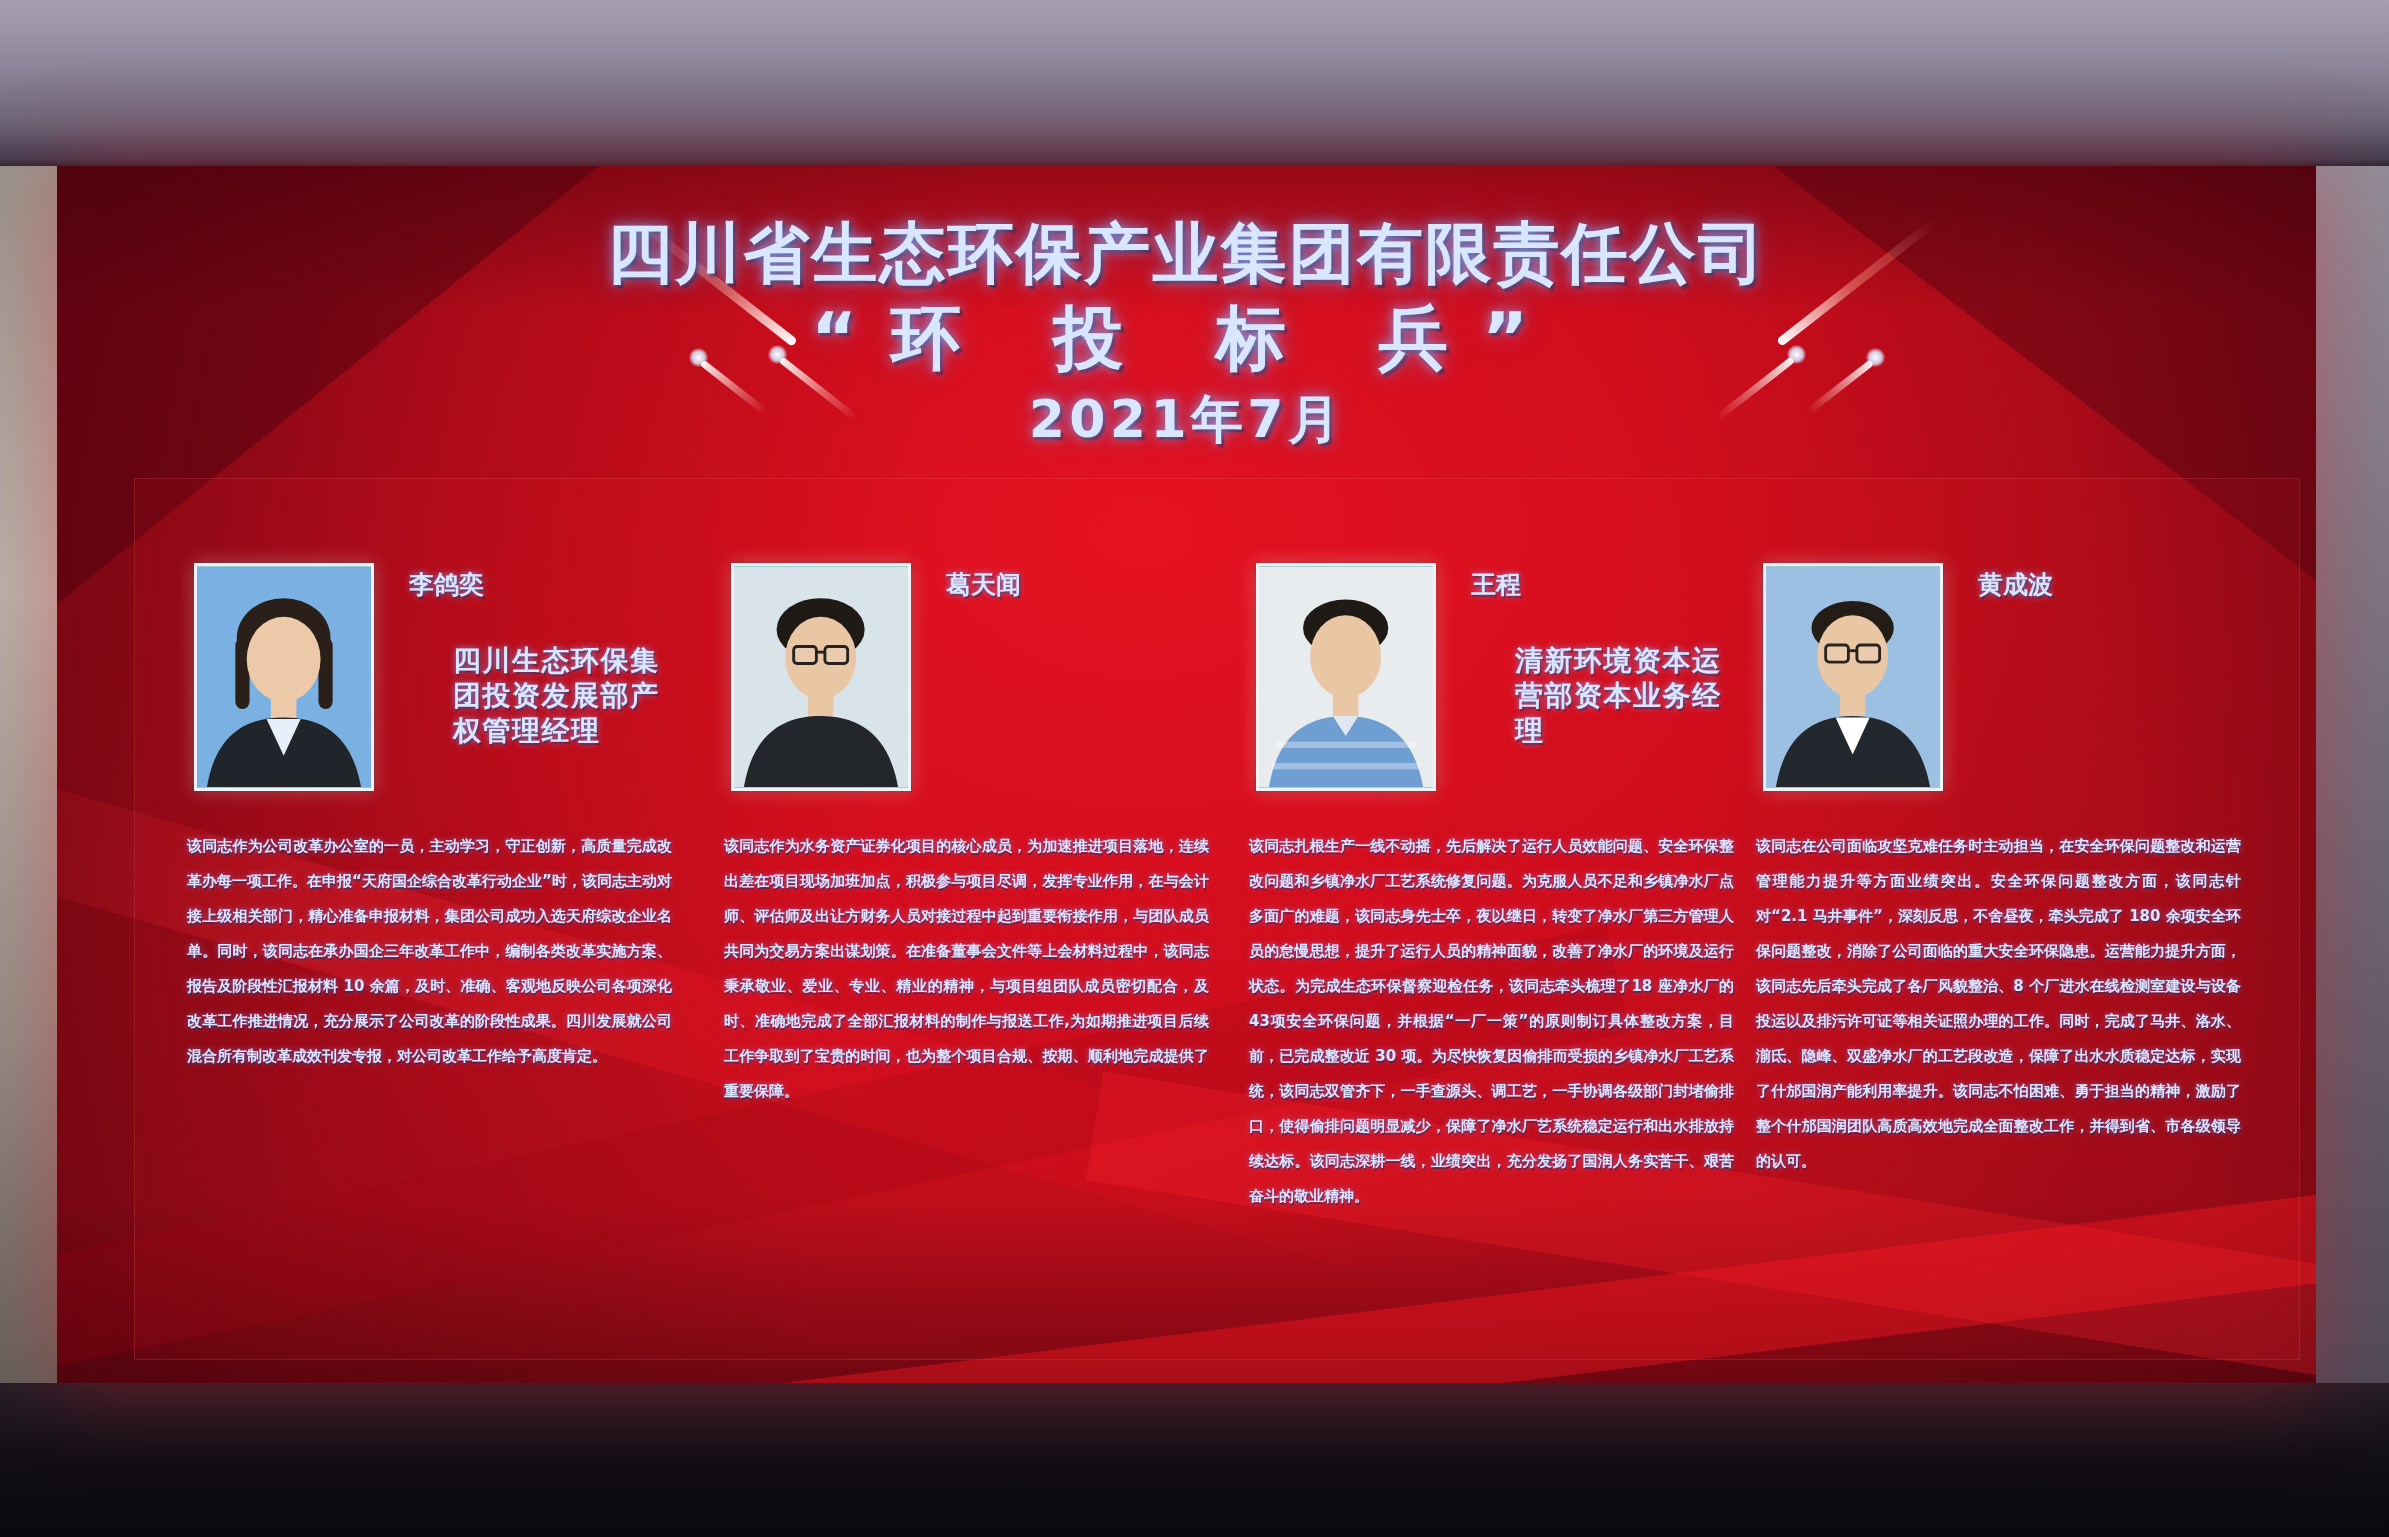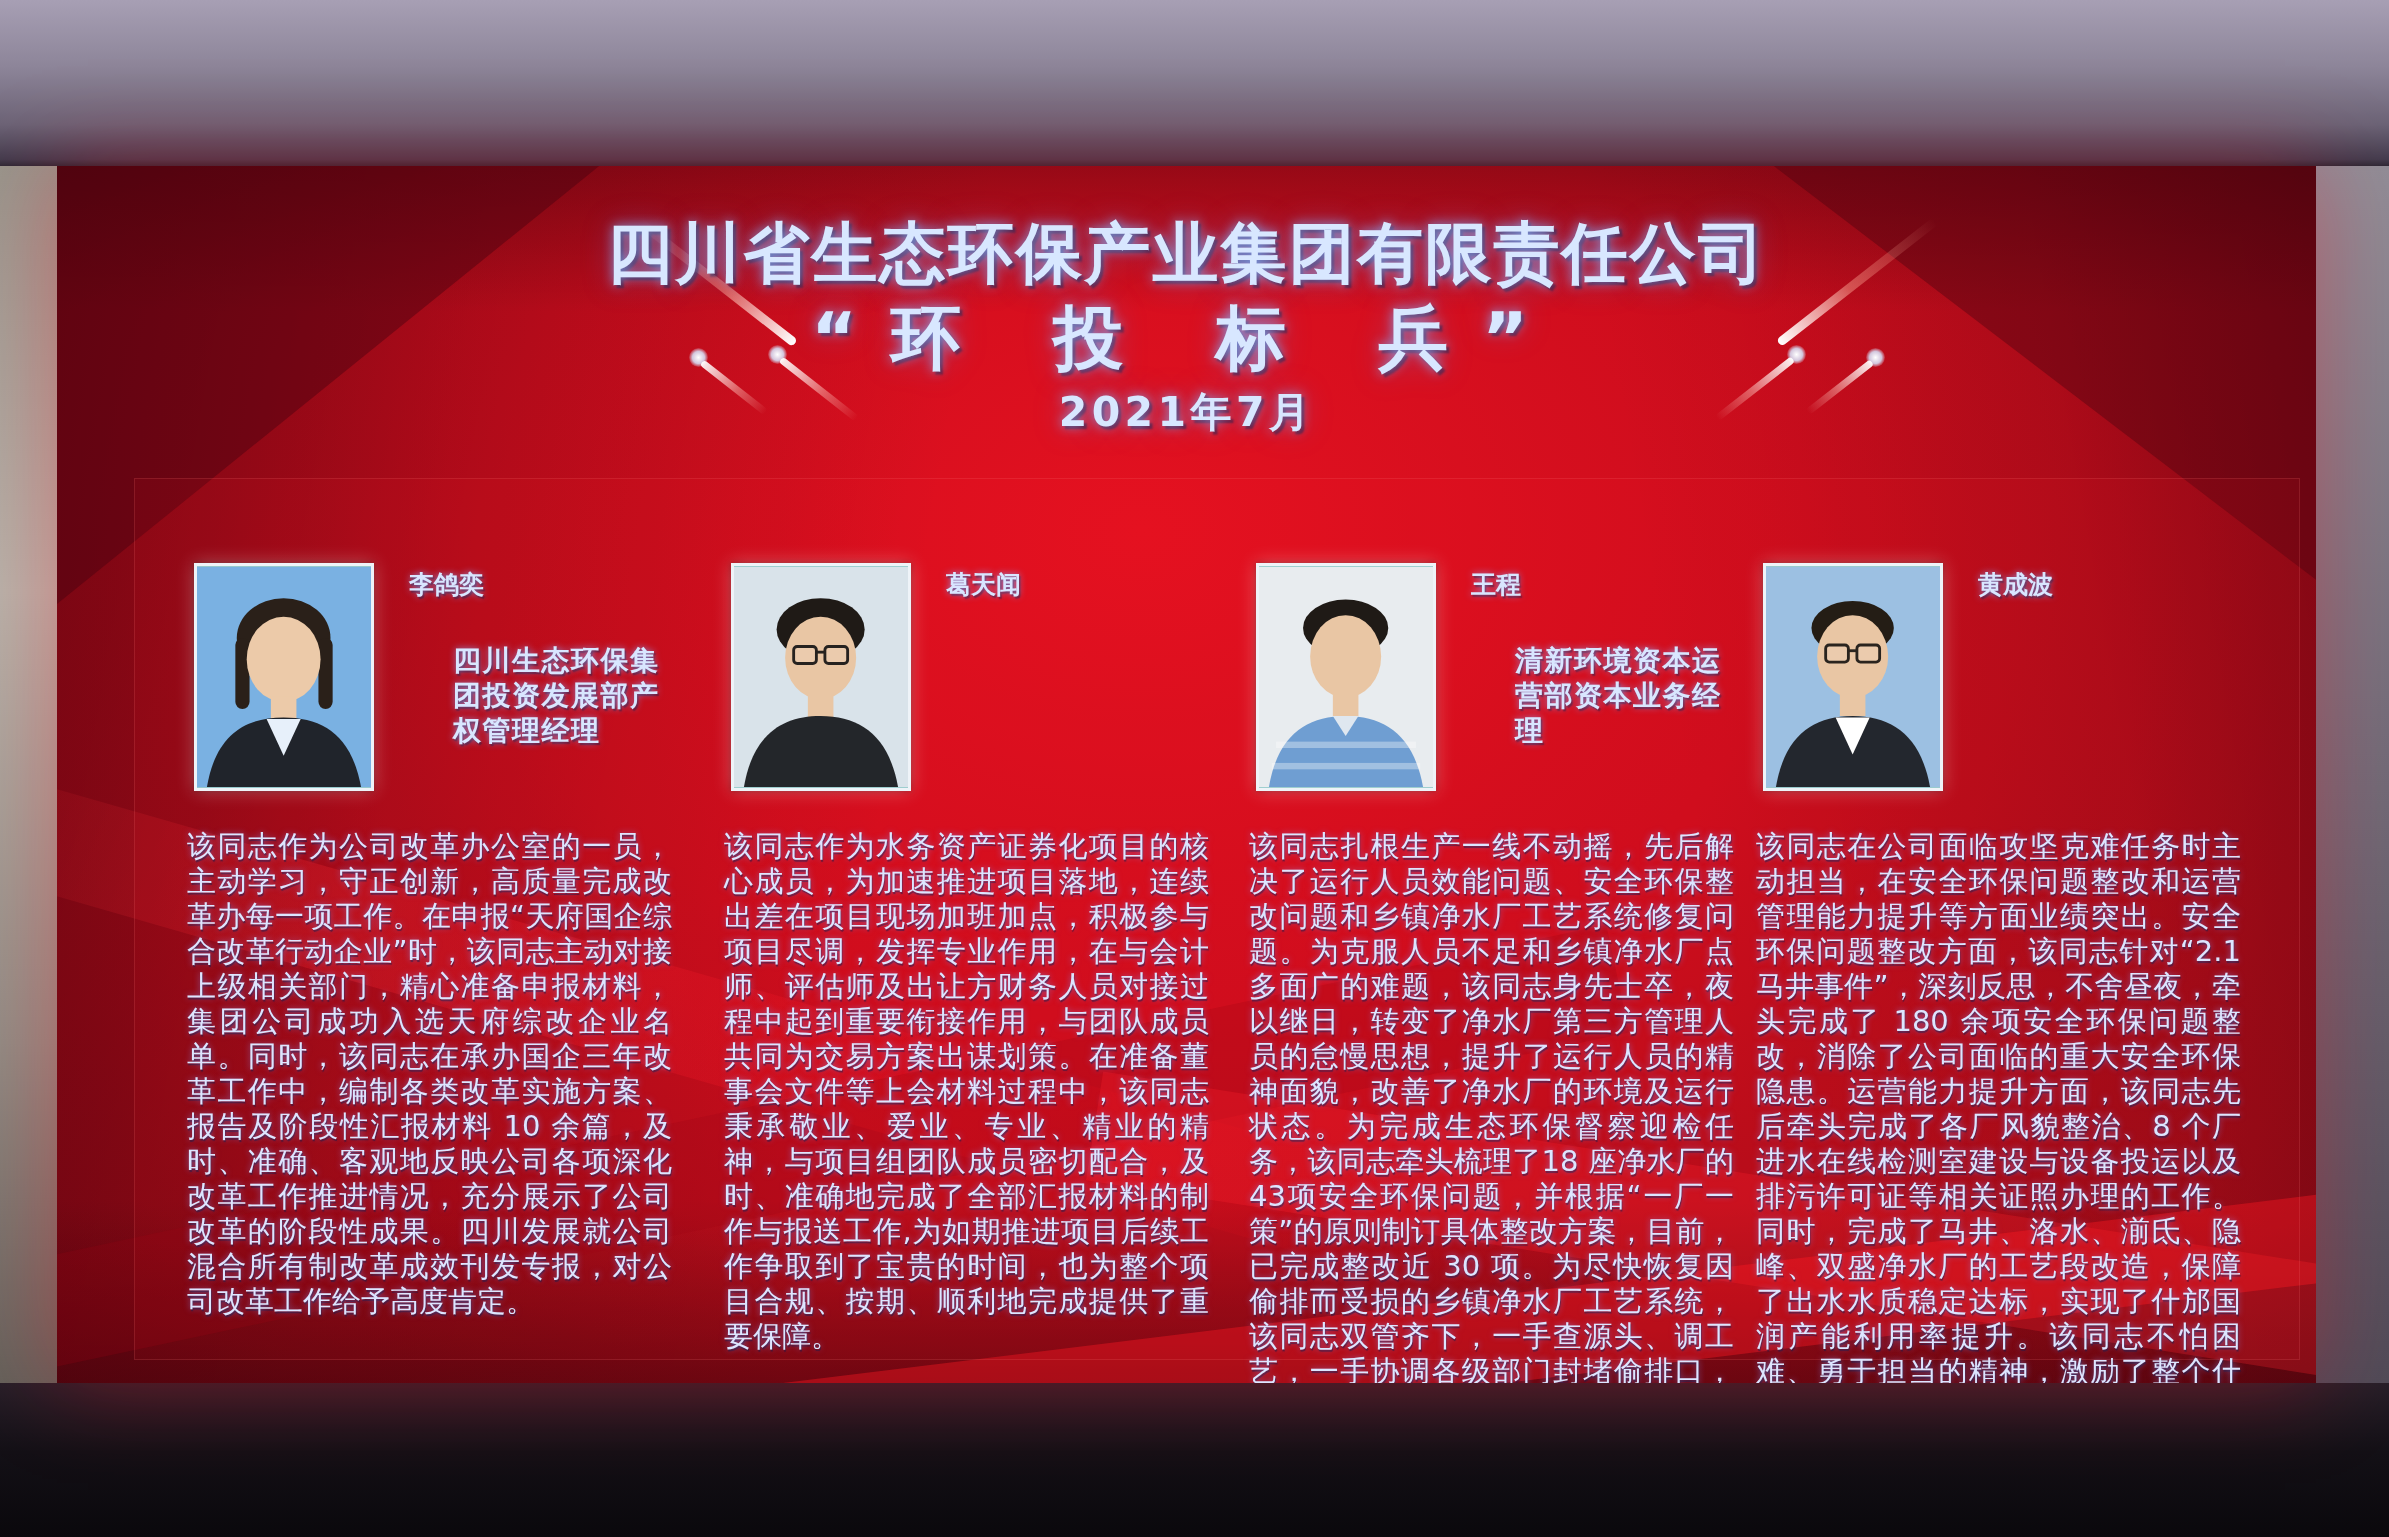--- a/index.html
+++ b/index.html
@@ -32,40 +32,40 @@
   .beam-c{left:1029px;top:1014px;width:1396px;height:110px;transform:rotate(9deg);background:rgba(255,35,45,.28);}
   .beam-d{left:661px;top:1117px;width:1764px;height:88px;transform:rotate(-7deg);background:rgba(255,25,35,.40);}
 
   .content-panel{position:absolute;left:77px;top:312px;width:2166px;height:882px;
     background:rgba(255,30,40,.08);border:0.7px solid rgba(255,130,130,.16);z-index:2;}
 
   .hdr{position:absolute;left:0;right:0;text-align:center;z-index:5;font-weight:bold;
     color:#d8e7ff;text-shadow:0 0 11.8px rgba(130,180,255,.85),0 0 31px rgba(90,140,255,.40),2.9px 2.9px 2.2px rgba(10,10,50,.55);}
   .company-title{top:43px;font-size:66px;letter-spacing:2.2px;}
   .award-title{top:126px;font-size:70px;letter-spacing:34px;}
-  .award-date{top:219px;font-size:41px;letter-spacing:4.4px;}
+  .award-date{top:219px;font-size:52px;letter-spacing:4.4px;}
 
   .comet{position:absolute;z-index:4;}
   .comet-head{position:absolute;width:19px;height:19px;border-radius:50%;
     background:radial-gradient(circle,#ffffff 0%,rgba(214,231,255,.85) 45%,rgba(255,255,255,0) 75%);}
   .comet-tail{position:absolute;height:6.6px;border-radius:3.7px;transform-origin:0 50%;
     background:linear-gradient(90deg, rgba(255,255,255,.95) 0%, rgba(255,200,190,.45) 55%, rgba(255,255,255,0) 100%);}
   .streak{position:absolute;height:8.8px;border-radius:4.4px;transform-origin:0 50%;z-index:4;
     background:linear-gradient(90deg, rgba(255,255,255,0) 0%, rgba(255,170,150,.45) 55%, #ffffff 100%);}
 
   .person-card{position:absolute;top:397px;width:492px;z-index:5;}
   .photo{position:absolute;left:7.3px;top:0;width:180px;height:228px;border:3.7px solid #eef3f8;
     box-shadow:0 0 17.6px rgba(255,255,255,.30), 0 0 5.9px rgba(0,0,0,.35);background:#9cc;}
   .photo svg{display:block;width:100%;height:100%;}
   .id-block{position:absolute;left:222px;top:5.9px;width:265px;}
   .p-name{font-size:25px;font-weight:bold;line-height:32px;color:#d9e6ff;
     text-shadow:0 0 7.3px rgba(140,170,255,.8),1.5px 1.5px 1.5px rgba(10,10,50,.5);}
   .p-title{margin-top:42px;width:220px;font-size:28px;font-weight:bold;line-height:35px;letter-spacing:1.5px;
     color:#d9e6ff;text-shadow:0 0 7.3px rgba(140,170,255,.8),1.5px 1.5px 1.5px rgba(10,10,50,.5);margin-left:44px;}
-  .p-desc{position:absolute;left:0;top:266px;width:485px;font-size:29px;font-weight:normal;line-height:35px;
+  .p-desc{position:absolute;left:0;top:266px;width:485px;font-size:15px;font-weight:bold;line-height:35px;
     text-align:justify;color:#dde5ff;text-shadow:0 0 5.9px rgba(130,150,255,.6),0.7px 1.5px 0.7px rgba(15,15,60,.5);}
 </style>
 </head>
 <body>
 
 <div class="scene">
   <div class="ceiling"></div>
   <div class="wall-left"></div>
   <div class="wall-right"></div>
   <div class="floor"></div>

